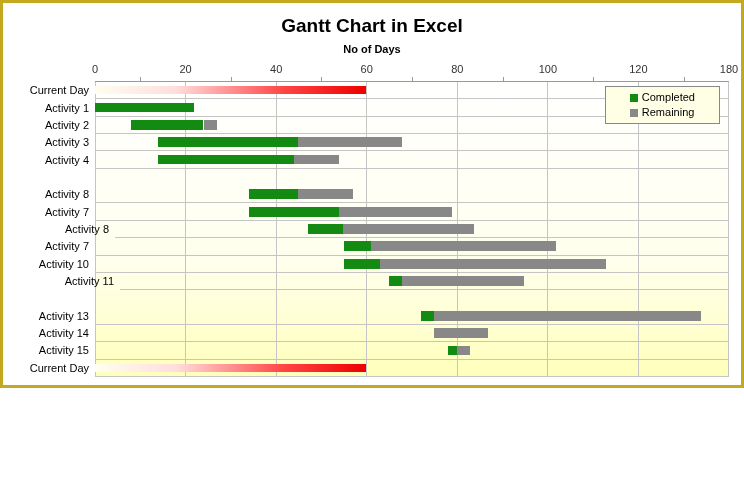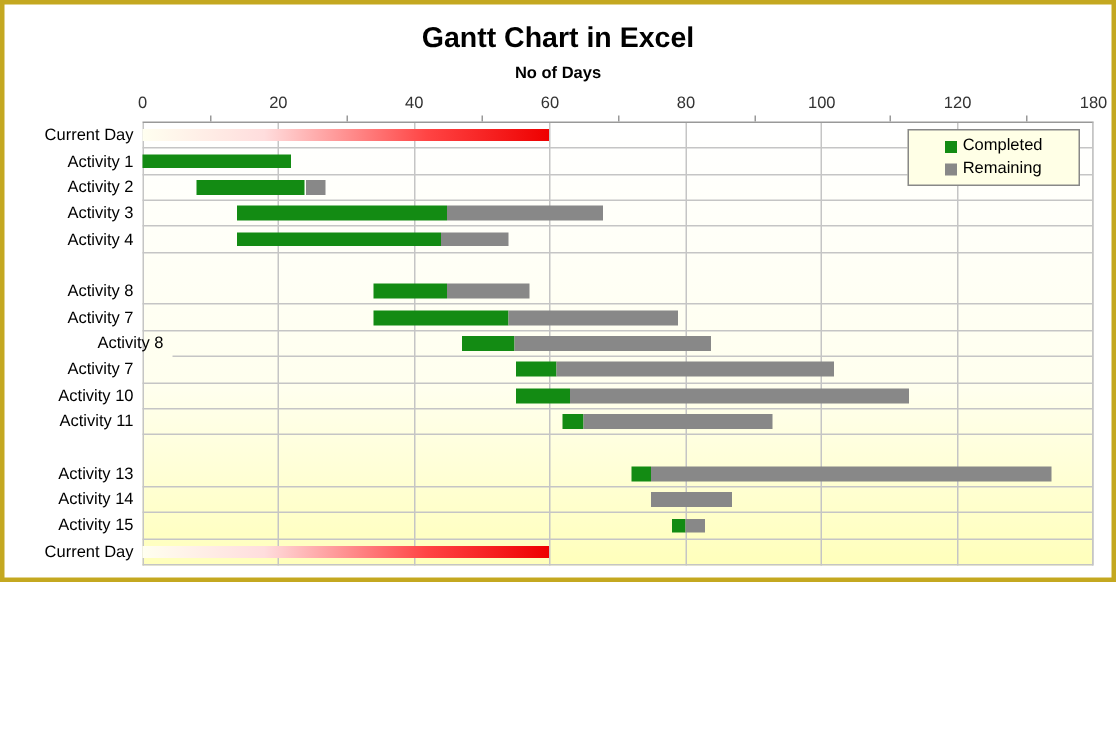--- a/index.html
+++ b/index.html
@@ -220,21 +220,21 @@
         <div class="row" style="top: 52.9412%; height: 5.88235%;">
           <div class="row-label">Activity 7</div>
           <div class="bar-completed" style="left: 39.2857%; width: 4.28571%;"></div>
           <div class="bar-remaining" style="left: 43.5714%; width: 29.2857%;"></div>
         </div>
         <div class="row" style="top: 58.8235%; height: 5.88235%;">
           <div class="row-label">Activity 10</div>
           <div class="bar-completed" style="left: 39.2857%; width: 5.71429%;"></div>
           <div class="bar-remaining" style="left: 45%; width: 35.7143%;"></div>
         </div>
-        <div class="row" style="top: 64.7059%; height: 5.88235%;">
+        <div class="row" style="top: 64.7059%; height: 5.88235%; margin-left: 25px;">
           <div class="row-label">Activity 11</div>
           <div class="bar-completed" style="left: 44.2857%; width: 2.14286%;"></div>
           <div class="bar-remaining" style="left: 46.4286%; width: 20%;"></div>
         </div>
         <div class="row" style="top: 76.4706%; height: 5.88235%;">
           <div class="row-label">Activity 13</div>
           <div class="bar-completed" style="left: 51.4286%; width: 2.14286%;"></div>
           <div class="bar-remaining" style="left: 53.5714%; width: 42.1429%;"></div>
         </div>
         <div class="row" style="top: 82.3529%; height: 5.88235%;">

